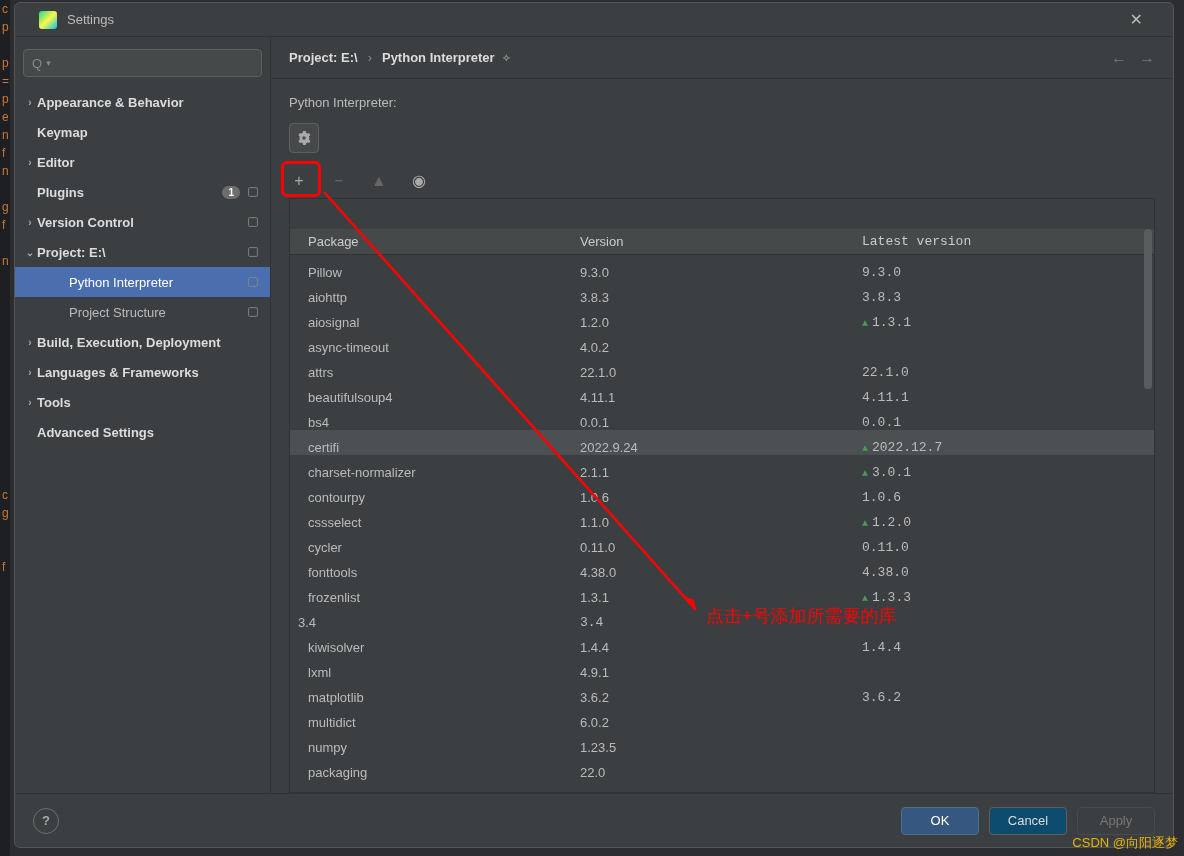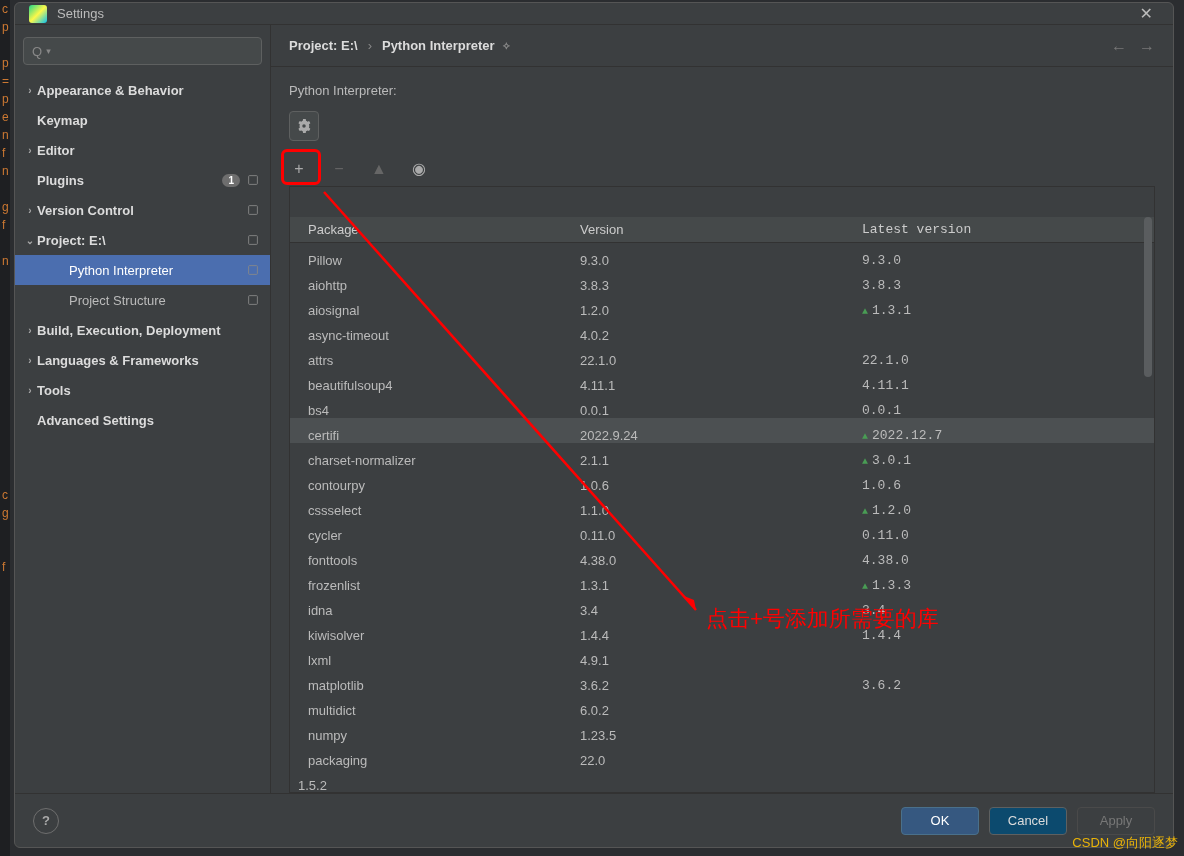--- a/index.html
+++ b/index.html
@@ -33,24 +33,24 @@
   left: 14px; top: 2px;
   width: 1160px; height: 846px;
   background: #3c3f41;
   border: 1px solid #555;
   border-radius: 6px;
   display: flex;
   flex-direction: column;
   z-index: 2;
 }
 .titlebar {
-  height: 22px;
-  display: flex;
-  align-items: center;
-  padding: 0 14px;
+  height: 34px;
+  display: flex;
+  align-items: center;
+  padding: 0 24px;
   border-bottom: 1px solid #323232;
 }
 .app-icon {
   width: 18px; height: 18px;
   background: linear-gradient(135deg, #21d789 0%, #fcf84a 50%, #07c3f2 100%);
   border-radius: 3px;
   margin-right: 10px;
 }
 .titlebar-title { color: #bbbbbb; flex: 1; }
 .close-x { color: #bbbbbb; font-size: 16px; cursor: pointer; padding: 4px 6px; }
@@ -253,21 +253,21 @@
 .btn.disabled { color: #777; border-color: #4a4a4a; background: #3c3f41; cursor: default; }
 .annotation-arrow {
   position: absolute;
   pointer-events: none;
   z-index: 50;
 }
 .annotation-text {
   position: absolute;
   left: 706px; top: 604px;
   color: #ff0000;
-  font-size: 22px;
+  font-size: 18px;
   font-weight: 500;
   pointer-events: none;
   z-index: 50;
 }
 .watermark {
   position: absolute;
   right: 6px; bottom: 4px;
   color: #eab308;
   font-size: 13px;
   z-index: 60;
@@ -462,21 +462,20 @@
               <div class="col-pkg">fonttools</div>
               <div class="col-ver">4.38.0</div>
               <div class="col-lat">4.38.0</div>
             </div>
             <div class="pkg-row">
               <div class="col-pkg">frozenlist</div>
               <div class="col-ver">1.3.1</div>
               <div class="col-lat"><span class="up-arrow">▲</span>1.3.3</div>
             </div>
             <div class="pkg-row">
-              <div class="col-pkg">idna</div>
               <div class="col-ver">3.4</div>
               <div class="col-lat">3.4</div>
             </div>
             <div class="pkg-row">
               <div class="col-pkg">kiwisolver</div>
               <div class="col-ver">1.4.4</div>
               <div class="col-lat">1.4.4</div>
             </div>
             <div class="pkg-row">
               <div class="col-pkg">lxml</div>

